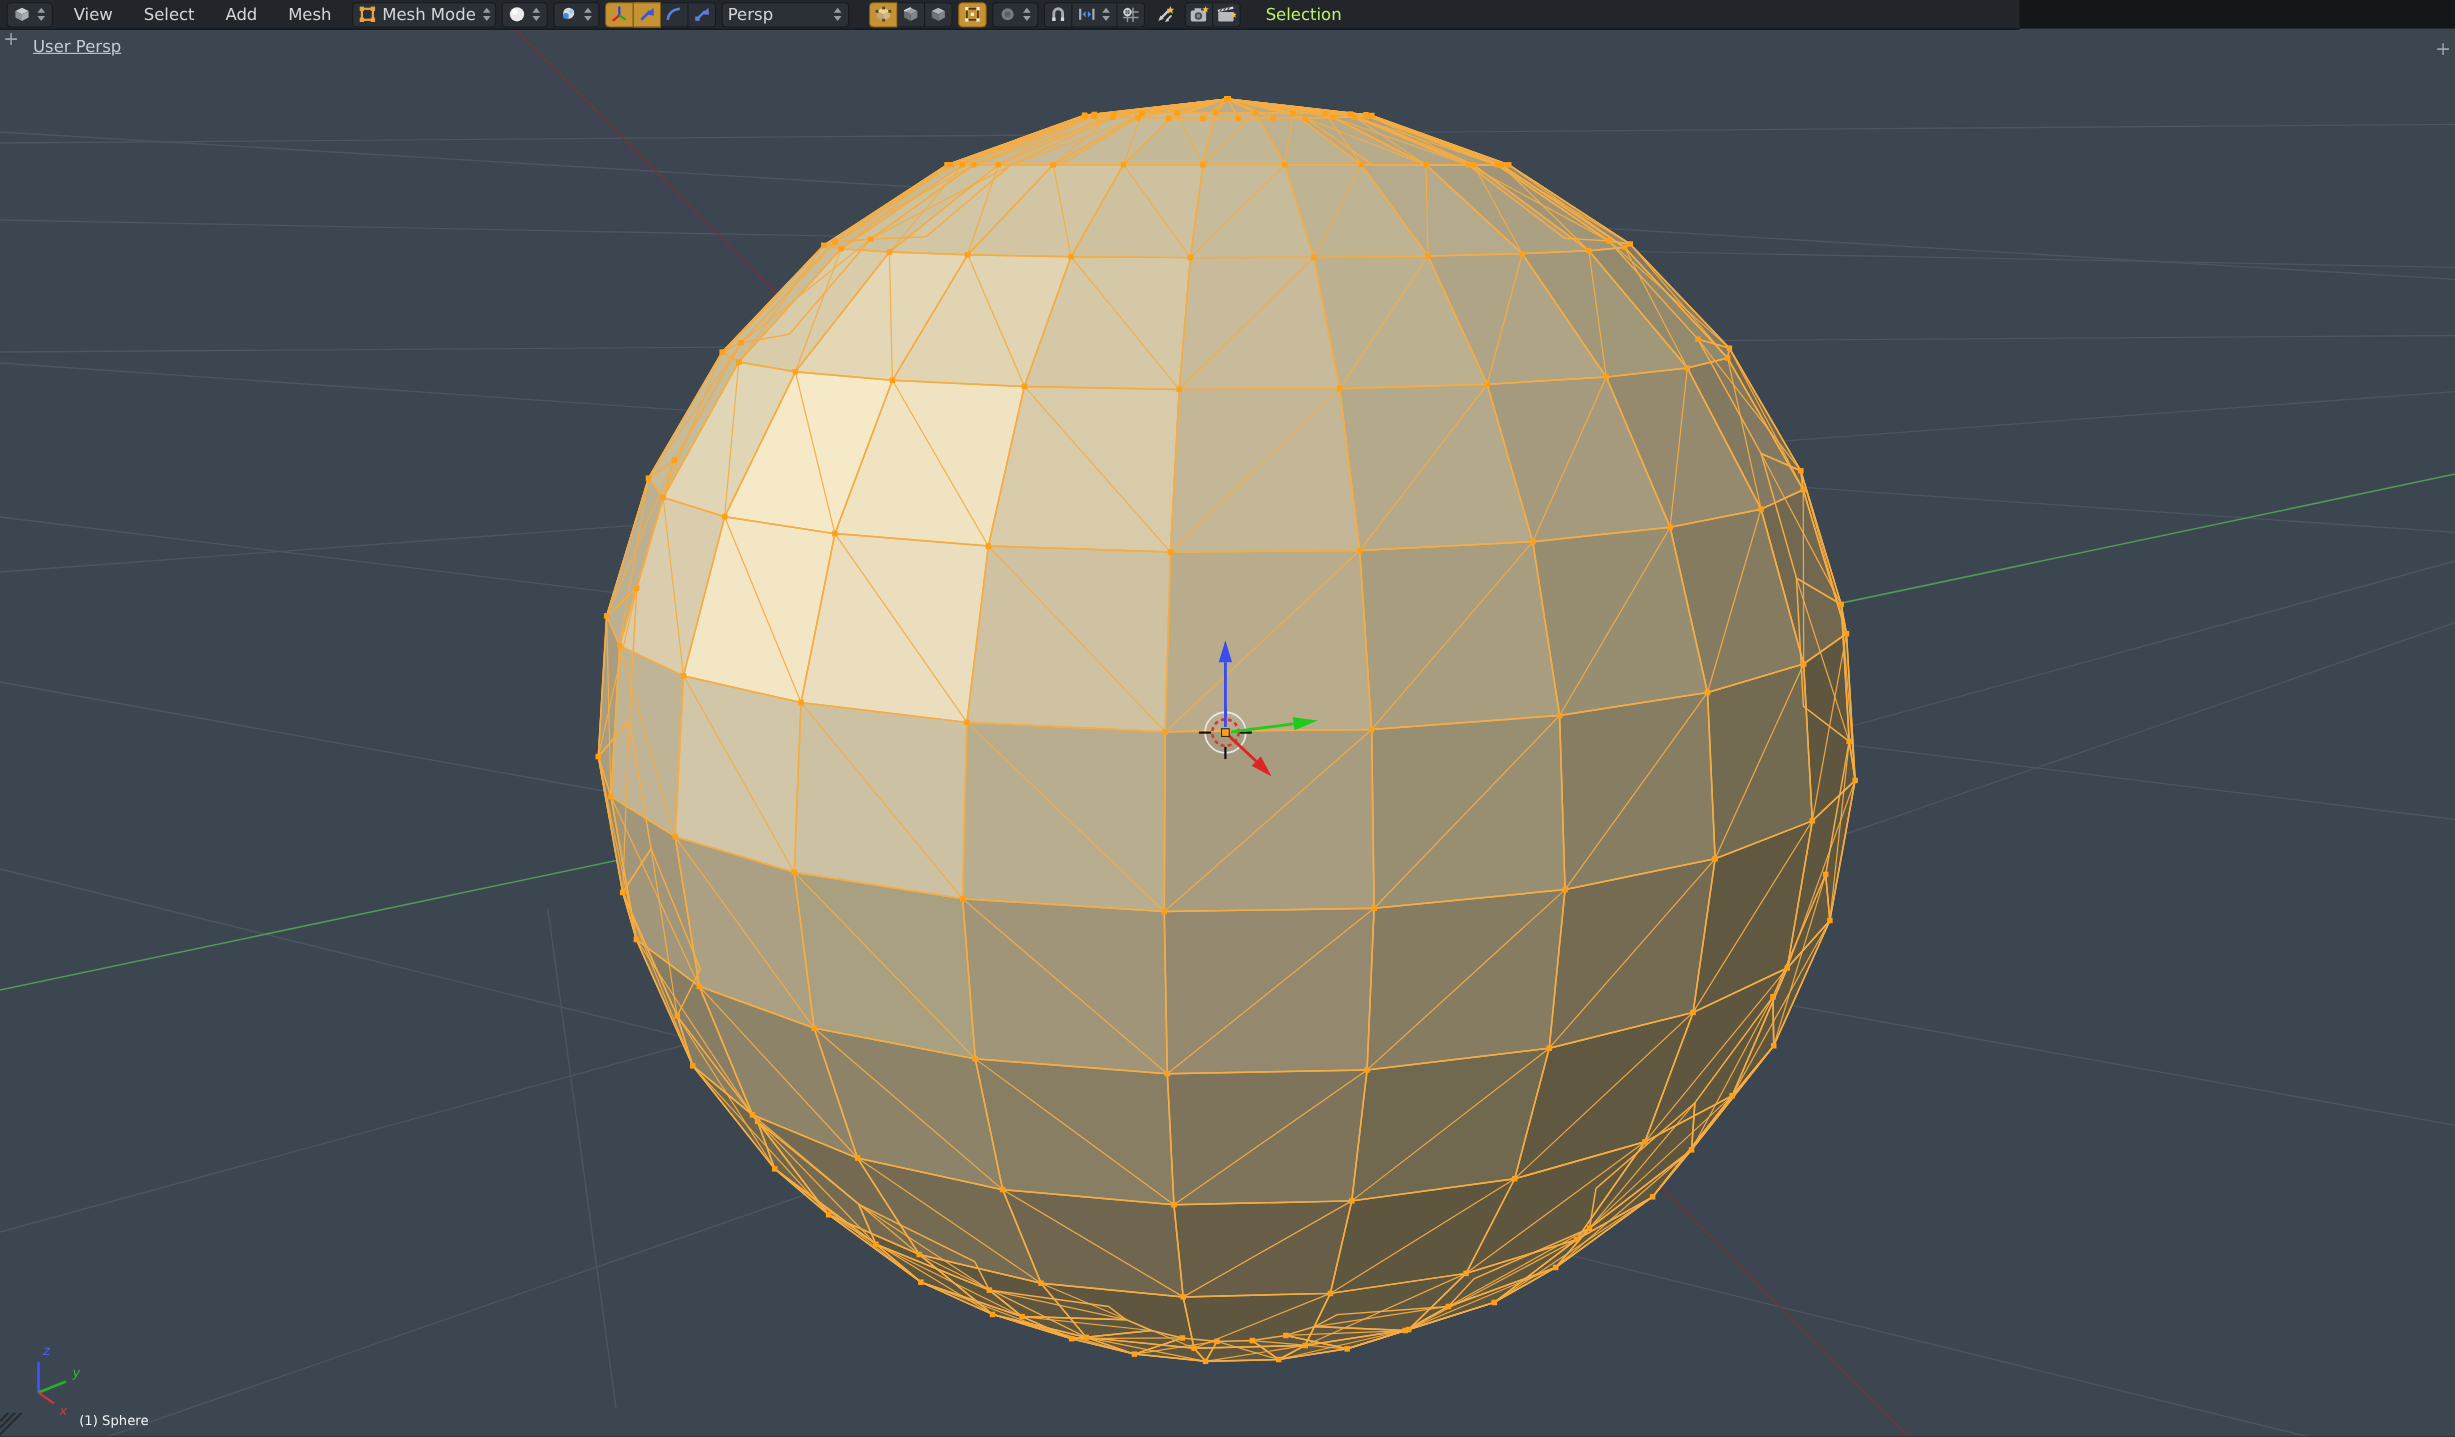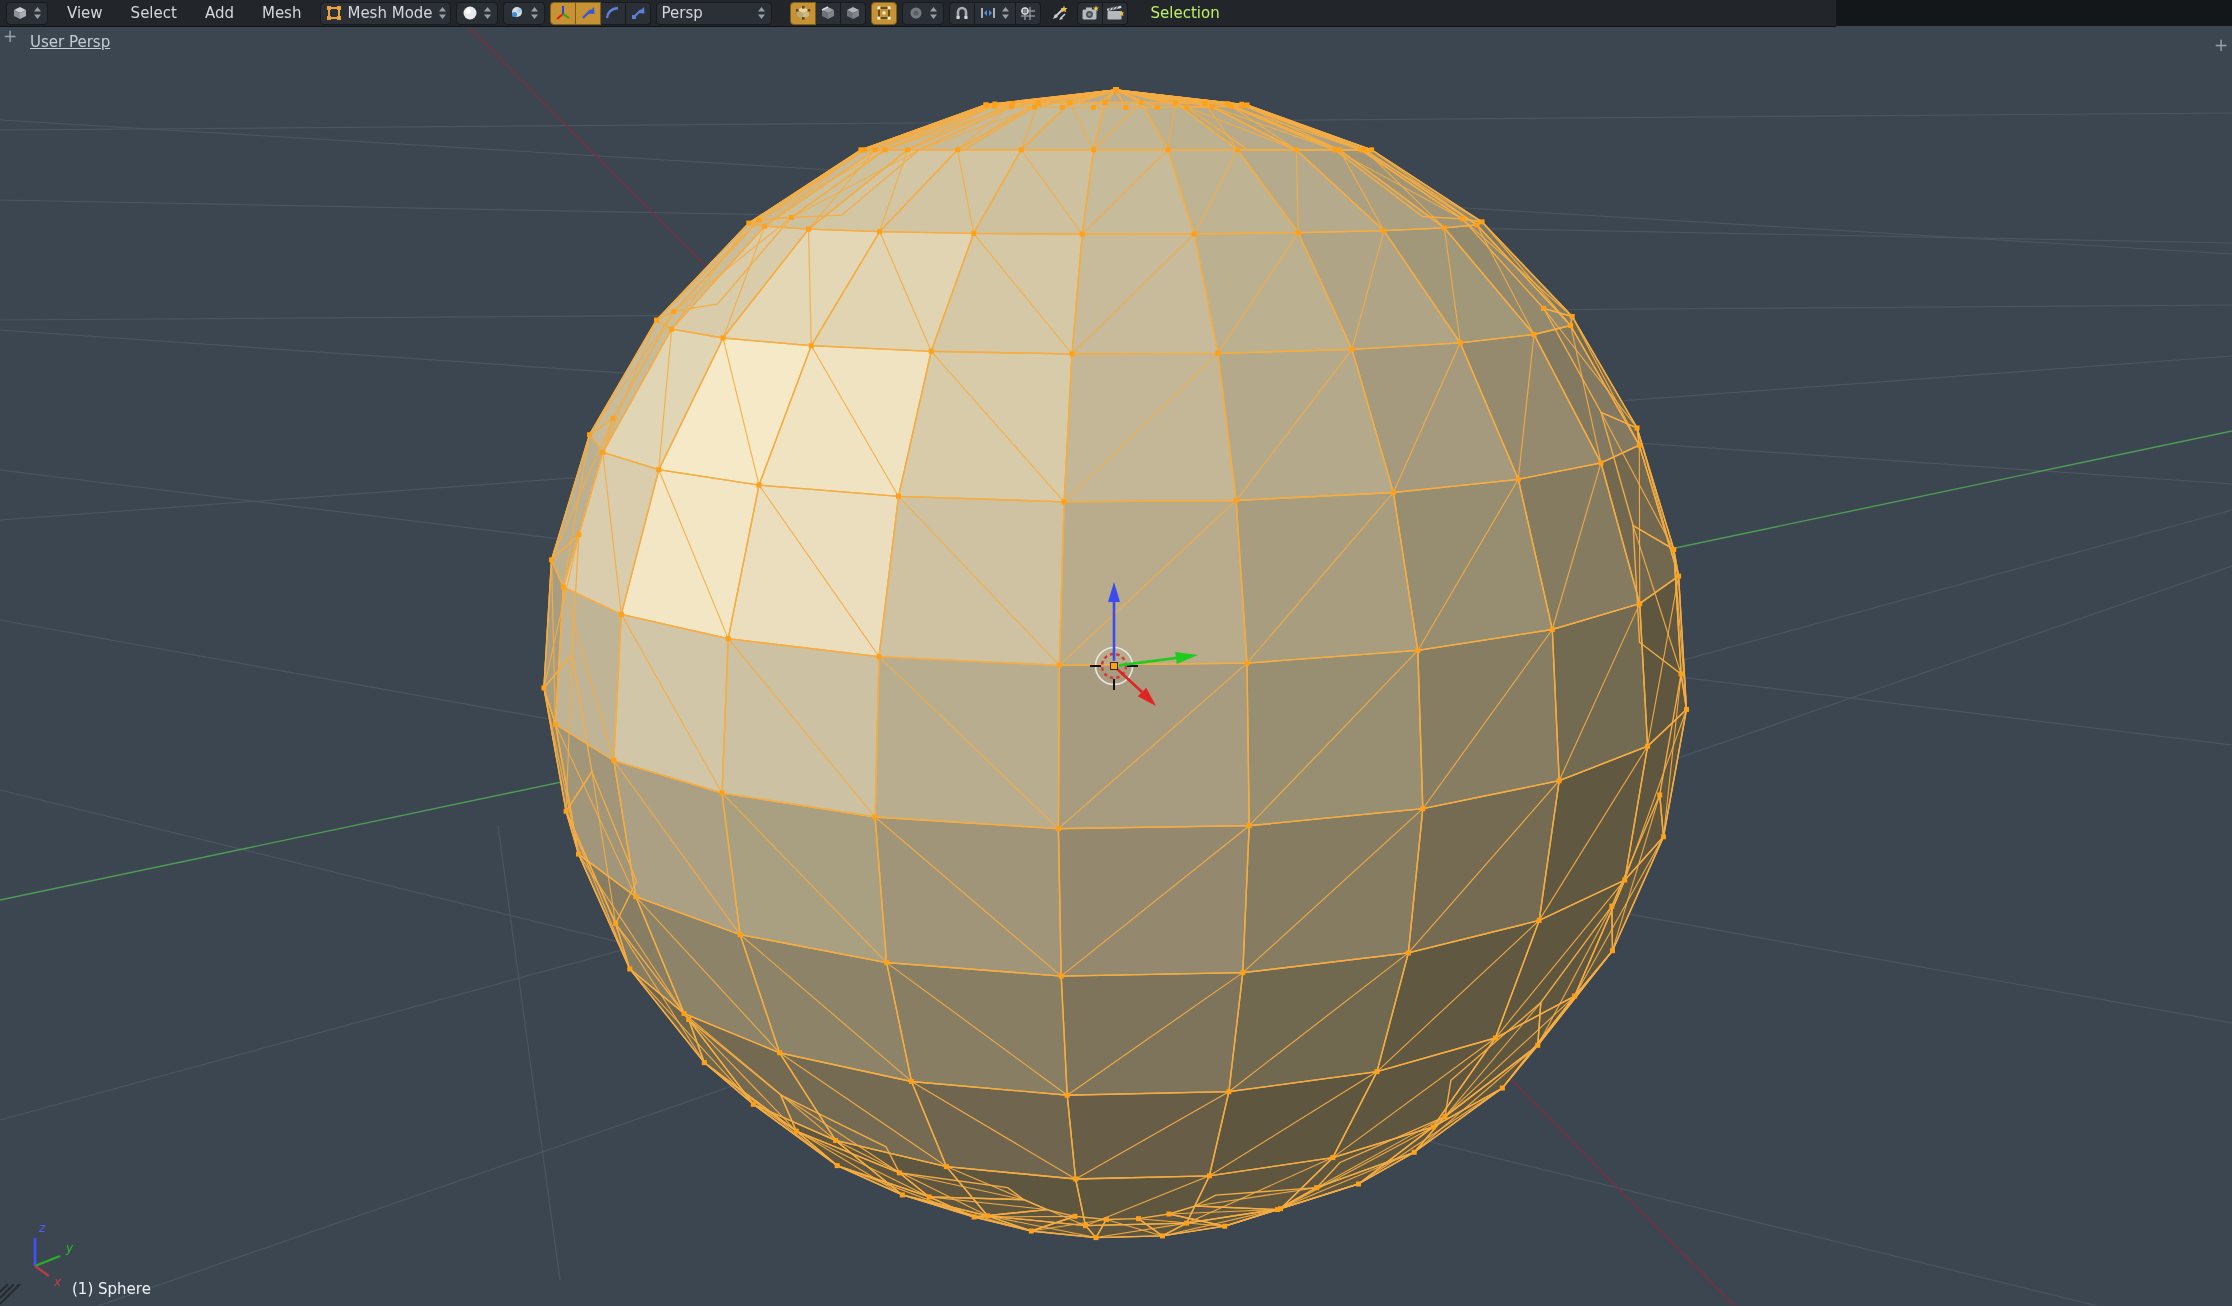--- a/index.html
+++ b/index.html
@@ -21,21 +21,21 @@
   .group .btn:first-child{border-radius:4px 0 0 4px;border-left-width:1px;}
   .group .btn:last-child{border-radius:0 4px 4px 0;}
   .updown{display:inline-block;}
   .status-label{color:#bef264;font-size:15px;margin-left:18px;}
   .hspace{width:8px;}
 
   
   .viewport{position:absolute;left:0;top:26px;width:2232px;height:1280px;background:#3c4651;overflow:hidden;}
   .viewport svg.canvas{position:absolute;left:0;top:0;}
   .view-label{position:absolute;left:30px;top:7px;color:#c6ccd1;font-size:15px;text-decoration:underline;}
-  .obj-label{position:absolute;left:72px;bottom:8px;color:#eef1f3;font-size:15px;}
+  .obj-label{position:absolute;left:72px;bottom:8px;color:#eef1f3;font-size:12px;}
   .plus-corner{position:absolute;color:#9aa1a8;font-size:17px;line-height:14px;width:16px;height:16px;
                text-align:center;}
   .plus-tl{left:2px;top:3px;}
   .plus-tr{right:3px;top:12px;}
   .gizmo{position:absolute;left:8px;bottom:12px;}
   .gizmo text{font-size:12px;font-style:italic;font-family:"DejaVu Sans",sans-serif;}
   .grip{position:absolute;left:0;bottom:0;}
 </style>
 </head>
 <body>

